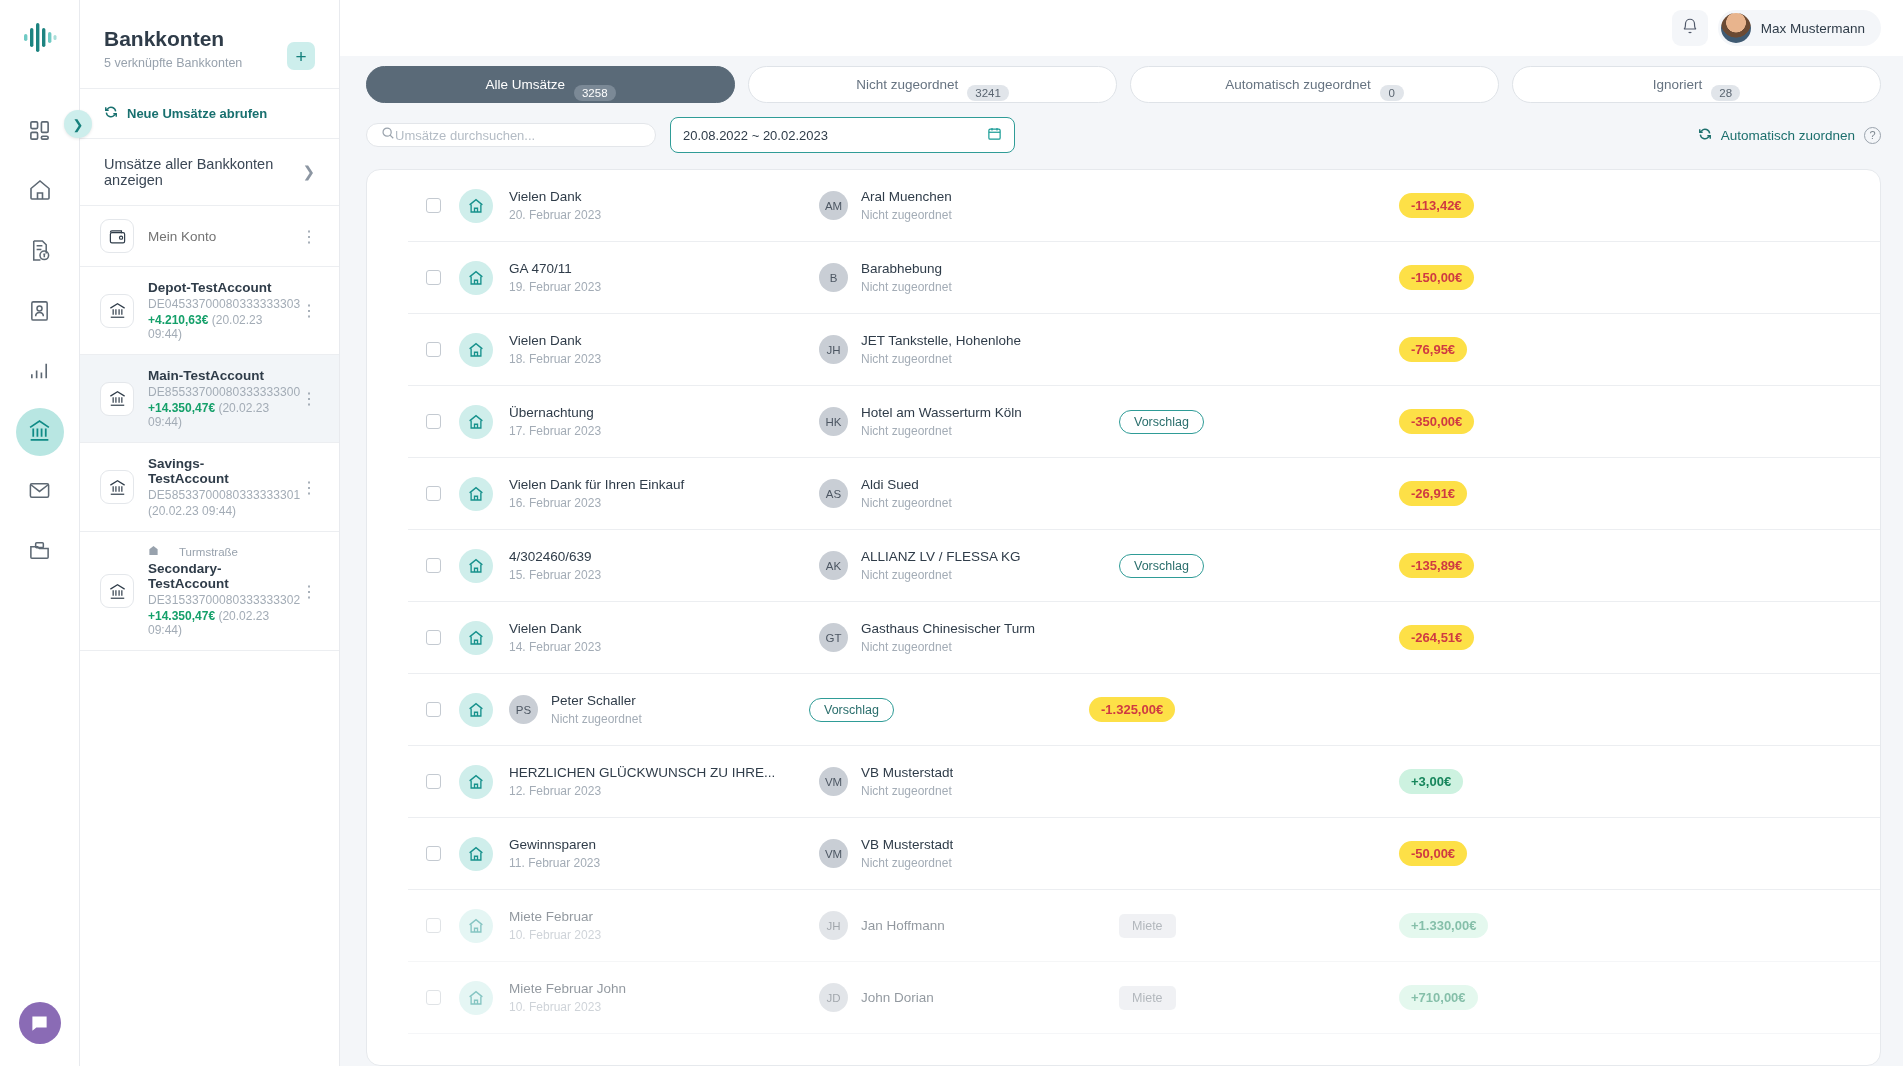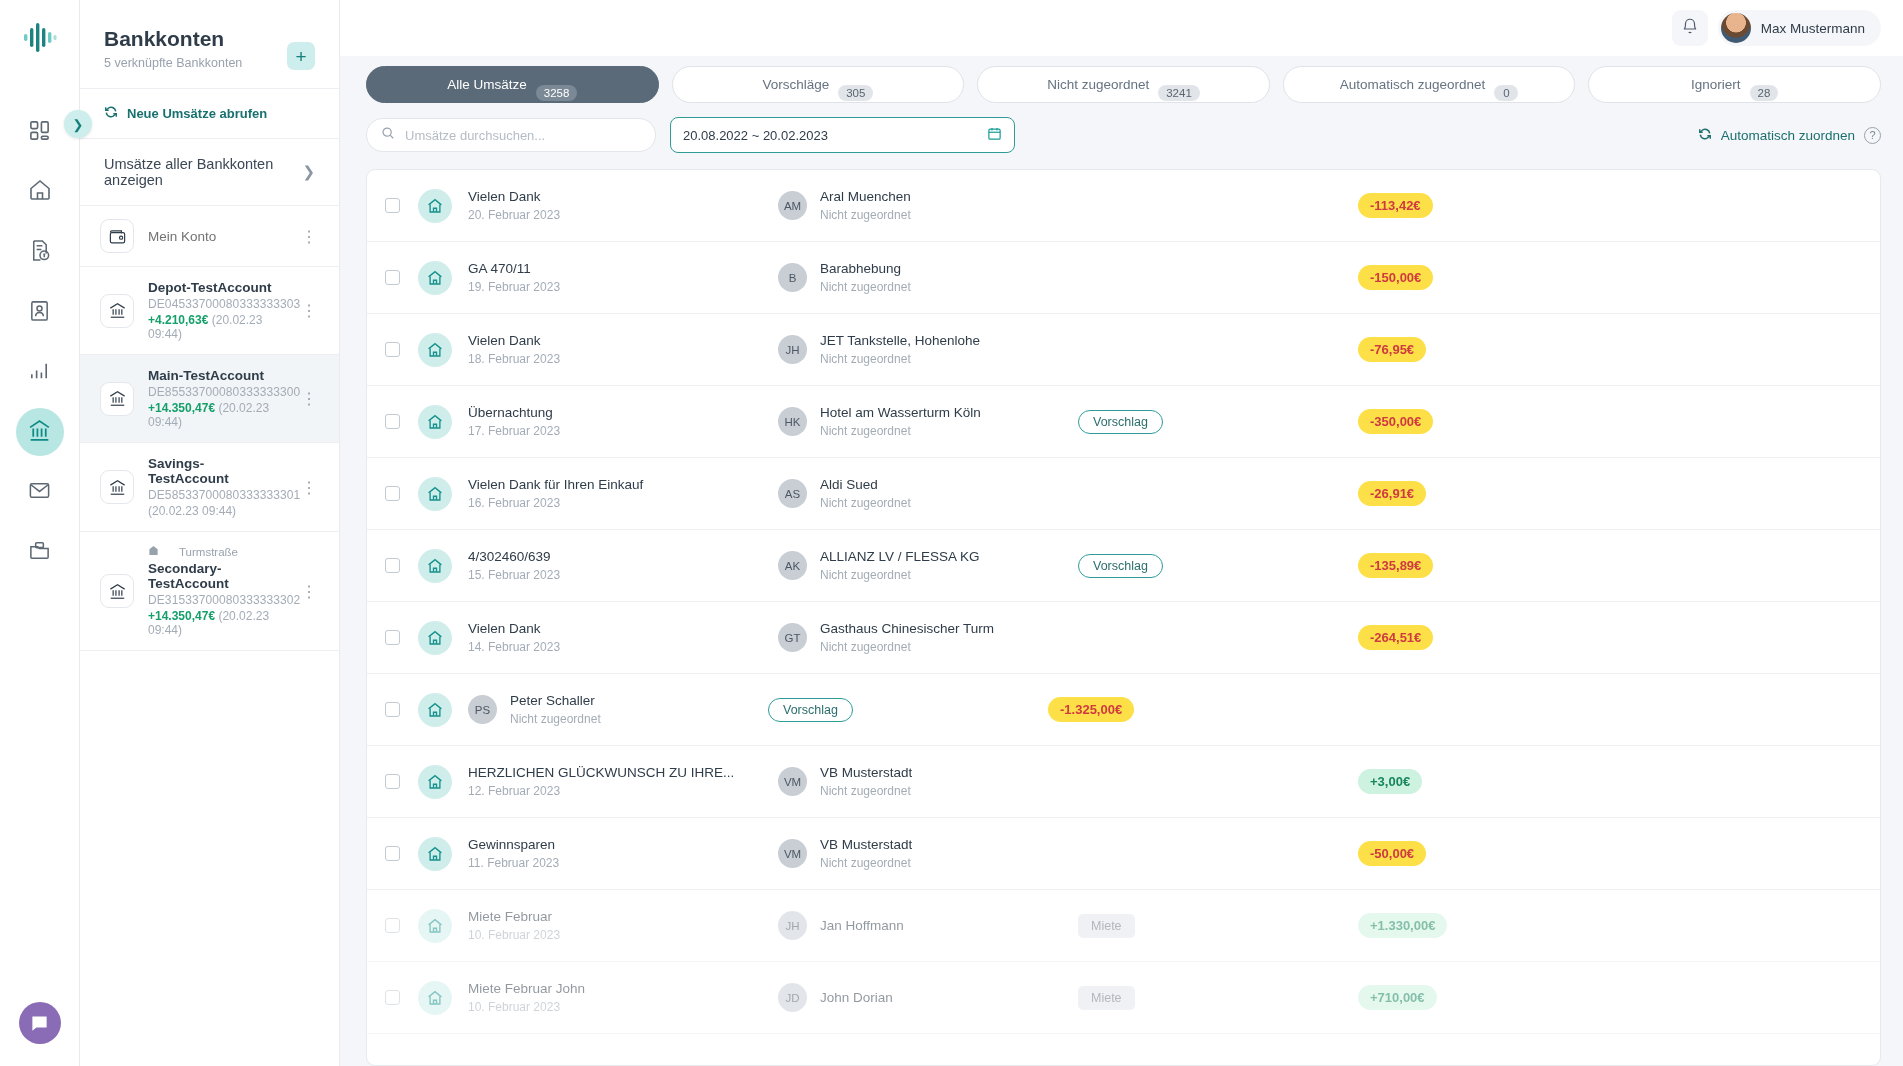--- a/index.html
+++ b/index.html
@@ -146,22 +146,22 @@
   }
   .tab.active { background: #5a6a78; border-color: #5a6a78; color: #ffffff; }
   .tab .cnt {
     background: #e1e5ea; color: #5a6571; border-radius: 9px;
     font-size: 11.5px; padding: 2px 8px; min-width: 24px; text-align: center; margin-top: 16px;
   }
   .tab.active .cnt { background: #7b8996; color: #ffffff; }
 
   .filters { display: flex; align-items: center; gap: 14px; padding-bottom: 16px; }
   .fsearch {
-    width: 290px; height: 34px; border: 1px solid #e3e6ea; border-radius: 17px;
-    background: #fff; display: flex; align-items: center; gap: 10px; padding: 0 14px;
+    width: 290px; height: 24px; border: 1px solid #e3e6ea; border-radius: 17px;
+    background: #fff; display: flex; align-items: center; padding: 0 14px;
   }
   .fsearch input {
     border: 0; outline: 0; flex: 1; font-size: 13px; color: #3b4755;
     font-family: inherit; background: transparent;
   }
   .fsearch input::placeholder { color: #b4bcc5; }
   .daterange {
     width: 345px; height: 36px; border: 1px solid #2f9c97; border-radius: 8px;
     background: #fff; display: flex; align-items: center; padding: 0 12px;
     font-size: 13px; color: #2f3c49; justify-content: space-between; cursor: pointer;
@@ -170,22 +170,22 @@
     margin-left: auto; display: flex; align-items: center; gap: 9px;
     color: #1c6f6d; font-size: 13.5px; cursor: pointer;
   }
   .qmark {
     width: 17px; height: 17px; border-radius: 50%; border: 1px solid #9aa3ad;
     color: #7d8790; font-size: 11px; display: flex; align-items: center;
     justify-content: center; cursor: pointer;
   }
 
   .table-card {
-    background: #ffffff; border: 1px solid #e6e9ed; border-radius: 9px;
-    flex: 1; overflow: hidden;
+    background: #ffffff; border: 1px solid #e6e9ed; border-radius: 14px;
+    flex: 1; overflow: hidden; padding-left: 41px;
   }
   .trow {
     display: flex; align-items: center; height: 72px;
     border-bottom: 1px solid #eceef1; padding: 0 24px 0 18px; cursor: pointer;
   }
   .trow.dim { opacity: .52; }
   .cb {
     width: 15px; height: 15px; border: 1px solid #c4cad1; border-radius: 3px;
     flex: 0 0 15px; margin-right: 18px; background: #fff; cursor: pointer;
   }
@@ -452,24 +452,20 @@
         </div>
       </div>
     </div>
 
     <div class="content">
 
       <div class="tabs" id="tabs">
           <div class="tab active">
             <span>Alle Umsätze</span>
             <span class="cnt">3258</span>
-          </div>
-          <div class="tab">
-            <span>Vorschläge</span>
-            <span class="cnt">305</span>
           </div>
           <div class="tab">
             <span>Nicht zugeordnet</span>
             <span class="cnt">3241</span>
           </div>
           <div class="tab">
             <span>Automatisch zugeordnet</span>
             <span class="cnt">0</span>
           </div>
           <div class="tab">

